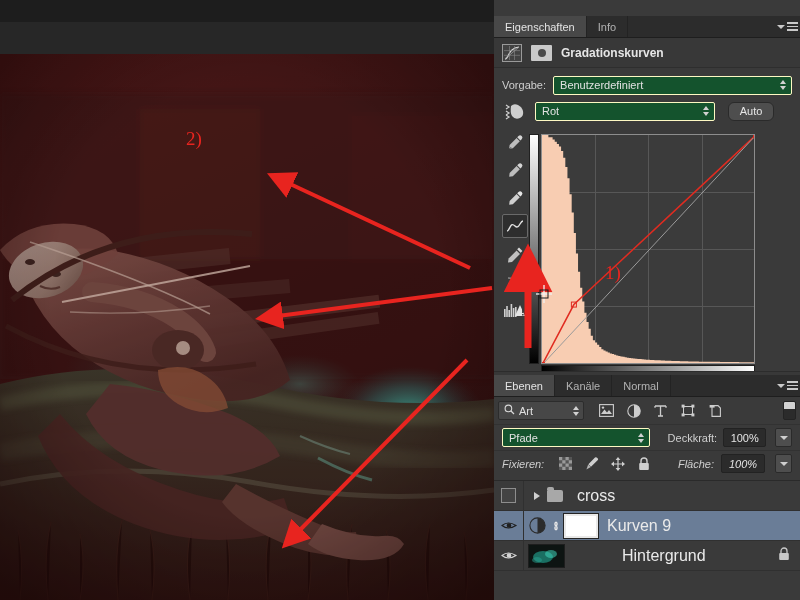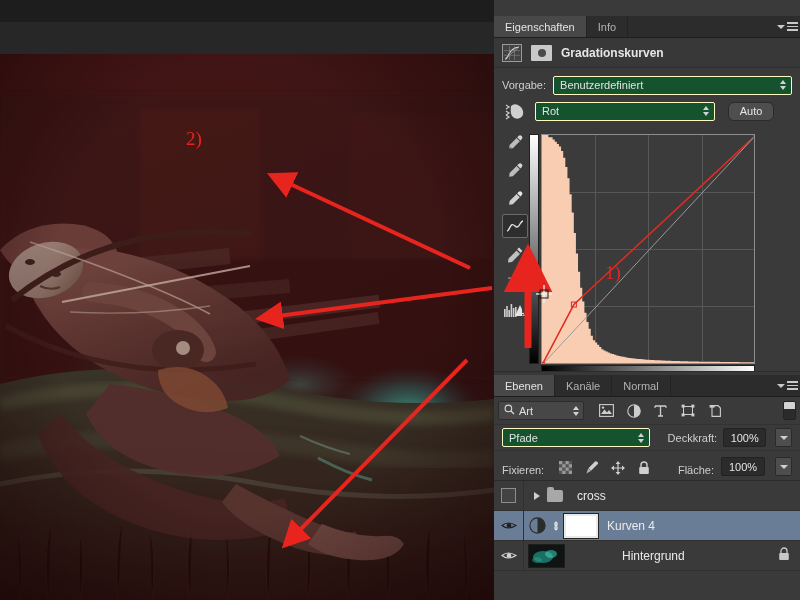--- a/index.html
+++ b/index.html
@@ -104,38 +104,38 @@
   .filtercombo { width:86px; height:19px; background:#474747; border:1px solid #2c2c2c; border-radius:2px;
                  display:flex; align-items:center; padding:0 16px 0 5px; position:relative;
                  font-size:11px; color:#e0e0e0; gap:4px; }
   .ficons { display:flex; align-items:center; gap:10px; margin-left:14px; }
   .ficon { width:17px; height:17px; display:flex; align-items:center; justify-content:center; }
   .togglepill { width:13px; height:19px; margin-left:auto; border-radius:2px;
                 background:linear-gradient(#d3d3d3 0 42%, #2b2b2b 42% 100%); border:1px solid #232323; }
 
   #blendrow { height:26px; display:flex; align-items:center; padding:0 8px; gap:6px;
               border-top:1px solid #323232; }
-  #lockrow  { height:26px; display:flex; align-items:flex-end; padding:0 8px; gap:7px;
-              border-top:1px solid #323232; }
+  #lockrow  { height:26px; display:flex; align-items:center; padding:0 8px; gap:7px;
+              border-top:1px solid #323232;font-style:italic; }
   .numfield { width:44px; height:19px; background:#2b2b2b; border:1px solid #222; border-radius:2px;
               display:flex; align-items:center; justify-content:center; font-size:11px; color:#e4e4e4; }
   .numstep { width:17px; height:19px; background:#4e4e4e; border:1px solid #2a2a2a; border-radius:2px;
              display:flex; align-items:center; justify-content:center; margin-left:3px; }
   .numstep i { width:0;height:0;border-left:4px solid transparent;border-right:4px solid transparent;
                border-top:4px solid #d0d0d0; }
   .lockicons { display:flex; align-items:center; gap:9px; margin-left:6px; }
 
   #layerlist { position:absolute; left:0; top:105px; width:306px; bottom:0;
                background:#3a3a3a; border-top:1px solid #2a2a2a; }
   .lrow { height:30px; display:flex; align-items:center; border-bottom:1px solid #303030;
           position:relative; }
   .lrow.sel { background:#6a7d97; }
   .eyecell { width:30px; height:30px; display:flex; align-items:center; justify-content:center;
              border-right:1px solid #303030; }
-  .lname { font-size:12px; color:#eaeaea; }
+  .lname { font-size:16px; color:#eaeaea; }
   .thumb { width:37px; height:24px; border:1px solid #1e1e1e; margin-left:4px; }
   .maskthumb { width:34px; height:24px; background:#fff; border:2px solid #e9e9e9;
                outline:1px solid #242424; margin-left:2px; }
   .foldertri { width:0;height:0;border-top:4.5px solid transparent;border-bottom:4.5px solid transparent;
                border-left:6px solid #cfcfcf; margin-left:10px; }
   .folder { width:16px;height:12px; background:#a8a8a8; margin-left:7px; border-radius:1px 2px 2px 1px;
             position:relative; }
   .folder:before{content:"";position:absolute;left:0;top:-3px;width:7px;height:3px;background:#a8a8a8;border-radius:2px 2px 0 0;}
   .emptybox { width:15px;height:15px;border:1px solid #8d8d8d;background:#434343; }
   .locklay { margin-left:auto; margin-right:10px; }
@@ -657,21 +657,21 @@
               <path d="M8.5 .9 a7.6 7.6 0 0 1 0 15.2 Z" fill="#2b2b2b"></path>
             </svg>
           </span>
           <span style="display:flex;">
             <svg width="12" height="14" viewBox="0 0 12 14">
               <path d="M6 3 a2.4 2.4 0 0 1 0 4 M6 7 a2.4 2.4 0 0 1 0 4" stroke="#e8e8e8" stroke-width="1.4" fill="none"></path>
               <path d="M6 3 a2.4 2.4 0 0 0 0 4 M6 7 a2.4 2.4 0 0 0 0 4" stroke="#e8e8e8" stroke-width="1.4" fill="none"></path>
             </svg>
           </span>
           <span class="maskthumb"></span>
-          <span class="lname" style="margin-left:9px;">Kurven 4</span>
+          <span class="lname" style="margin-left:9px;">Kurven 9</span>
         </div>
 
         <div class="lrow">
           <span class="eyecell">
             <svg width="16" height="11" viewBox="0 0 16 11">
               <path d="M1 5.5 q6-5 14 0 q-8 5-14 0 Z" stroke="#d4d4d4" stroke-width="1.1" fill="none"></path>
               <circle cx="8" cy="5.5" r="2.3" fill="#d4d4d4"></circle>
             </svg>
           </span>
           <span class="thumb">

